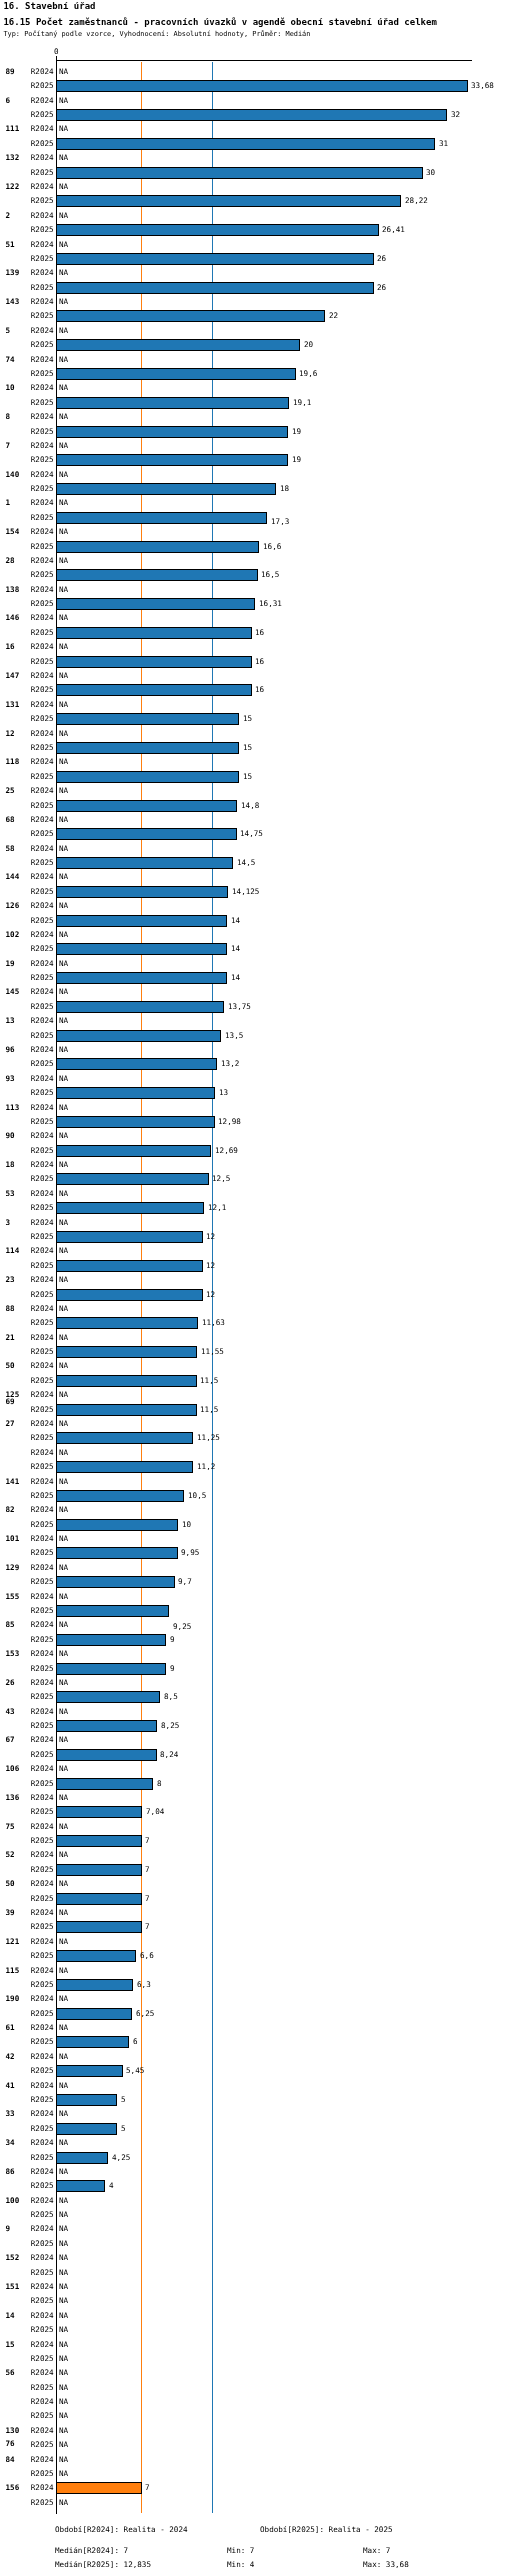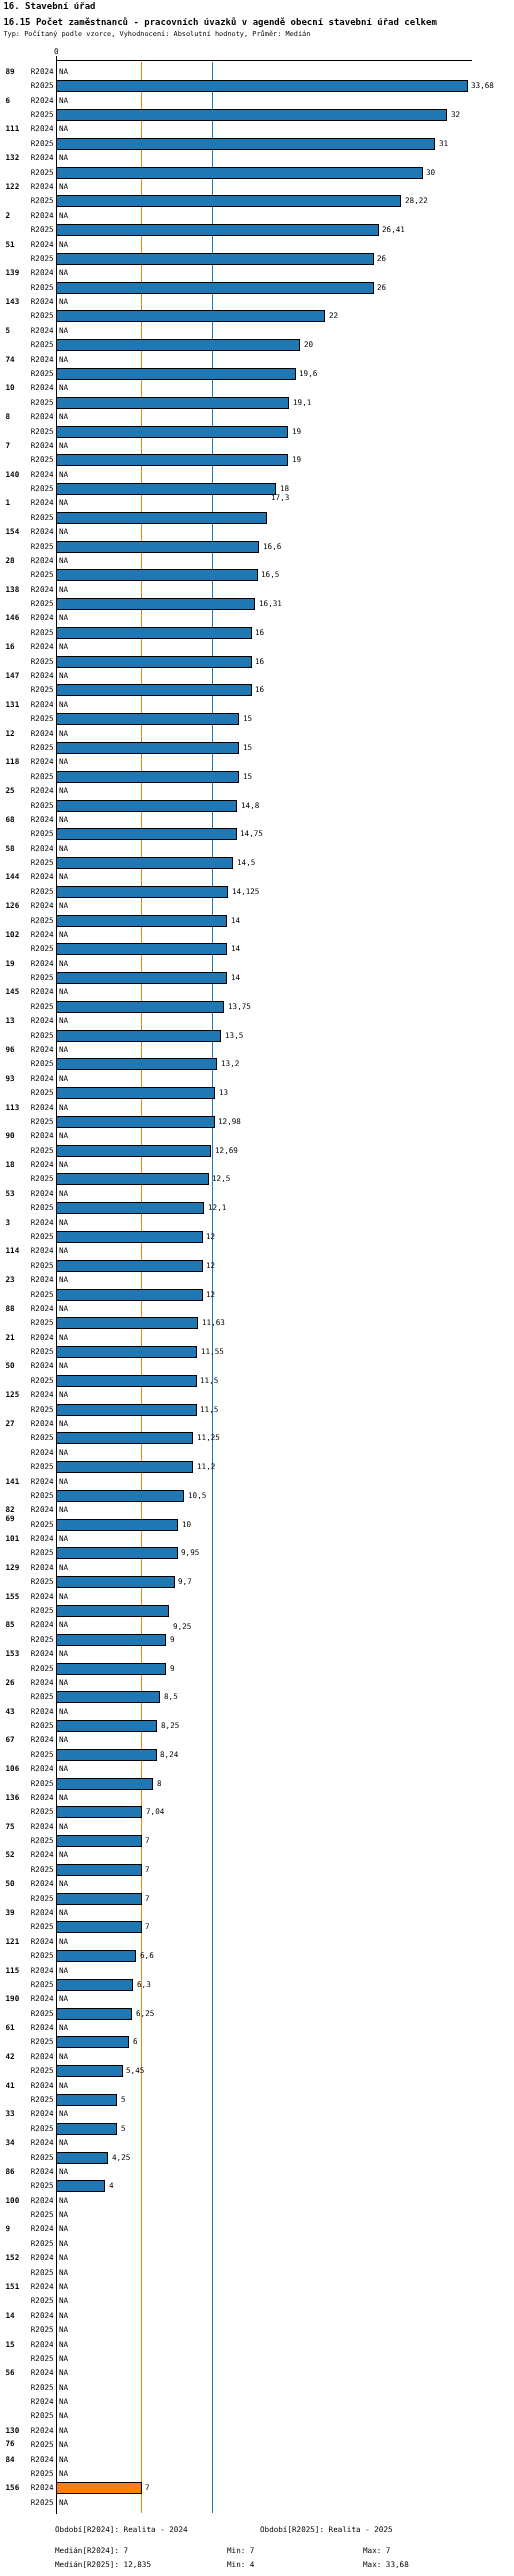--- a/index.html
+++ b/index.html
@@ -127,21 +127,21 @@
       <div class="yr" style="top: 469px;">R2024</div>
       <div class="val" style="left: 59px; top: 469px;">NA</div>
       <div class="yr" style="top: 483px;">R2025</div>
       <div class="bar" style="left: 56px; top: 483px; width: 220px; background: rgb(31, 119, 180);"></div>
       <div class="val" style="left: 280px; top: 483px;">18</div>
       <div class="row-id" style="top: 497px;">1</div>
       <div class="yr" style="top: 497px;">R2024</div>
       <div class="val" style="left: 59px; top: 497px;">NA</div>
       <div class="yr" style="top: 512px;">R2025</div>
       <div class="bar" style="left: 56px; top: 512px; width: 211px; background: rgb(31, 119, 180);"></div>
-      <div class="val" style="left: 271px; top: 492px; text-align: center;">17,3</div>
+      <div class="val" style="left: 271px; top: 516px; text-align: center;">17,3</div>
       <div class="row-id" style="top: 526px;">154</div>
       <div class="yr" style="top: 526px;">R2024</div>
       <div class="val" style="left: 59px; top: 526px;">NA</div>
       <div class="yr" style="top: 541px;">R2025</div>
       <div class="bar" style="left: 56px; top: 541px; width: 203px; background: rgb(31, 119, 180);"></div>
       <div class="val" style="left: 263px; top: 541px;">16,6</div>
       <div class="row-id" style="top: 555px;">28</div>
       <div class="yr" style="top: 555px;">R2024</div>
       <div class="val" style="left: 59px; top: 555px;">NA</div>
       <div class="yr" style="top: 569px;">R2025</div>
@@ -320,21 +320,21 @@
       <div class="val" style="left: 59px; top: 1389px;">NA</div>
       <div class="yr" style="top: 1404px;">R2025</div>
       <div class="bar" style="left: 56px; top: 1404px; width: 141px; background: rgb(31, 119, 180);"></div>
       <div class="val" style="left: 200px; top: 1404px;">11,5</div>
       <div class="row-id" style="top: 1418px;">27</div>
       <div class="yr" style="top: 1418px;">R2024</div>
       <div class="val" style="left: 59px; top: 1418px;">NA</div>
       <div class="yr" style="top: 1432px;">R2025</div>
       <div class="bar" style="left: 56px; top: 1432px; width: 137px; background: rgb(31, 119, 180);"></div>
       <div class="val" style="left: 197px; top: 1432px;">11,25</div>
-      <div class="row-id" style="top: 1513px;">69</div>
+      <div class="row-id" style="top: 1396px;">69</div>
       <div class="yr" style="top: 1447px;">R2024</div>
       <div class="val" style="left: 59px; top: 1447px;">NA</div>
       <div class="yr" style="top: 1461px;">R2025</div>
       <div class="bar" style="left: 56px; top: 1461px; width: 137px; background: rgb(31, 119, 180);"></div>
       <div class="val" style="left: 197px; top: 1461px;">11,2</div>
       <div class="row-id" style="top: 1476px;">141</div>
       <div class="yr" style="top: 1476px;">R2024</div>
       <div class="val" style="left: 59px; top: 1476px;">NA</div>
       <div class="yr" style="top: 1490px;">R2025</div>
       <div class="bar" style="left: 56px; top: 1490px; width: 128px; background: rgb(31, 119, 180);"></div>

